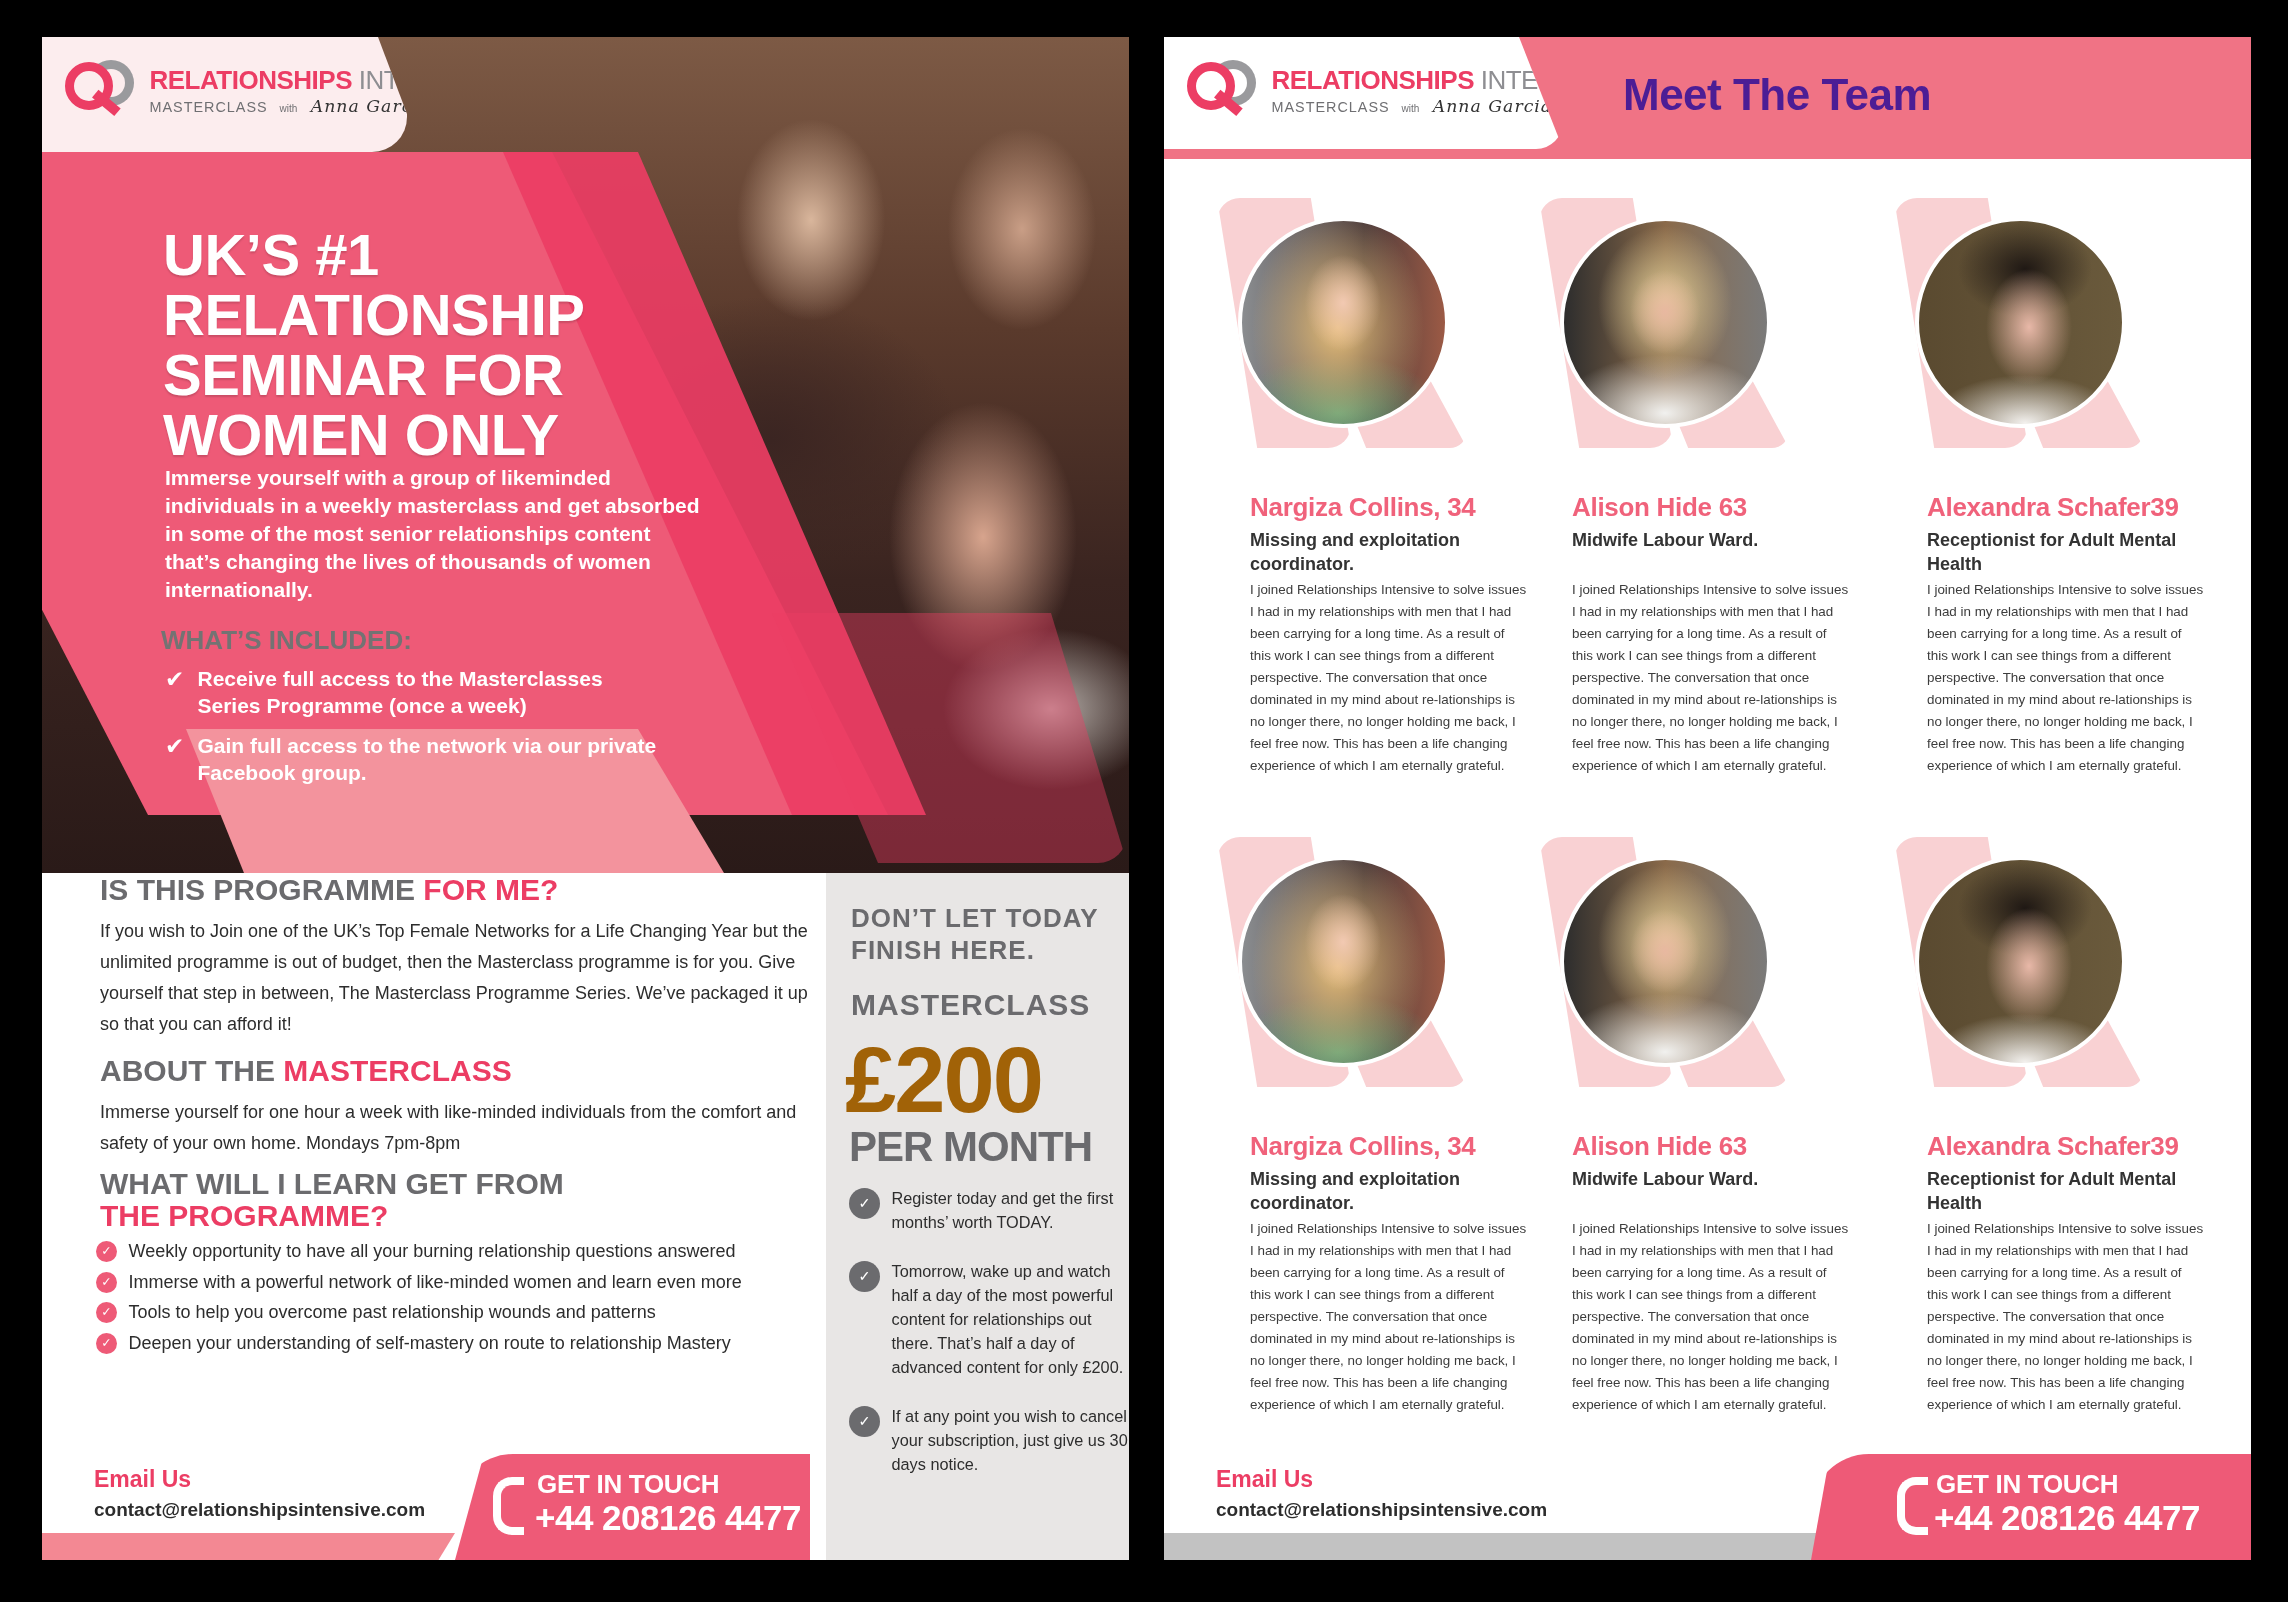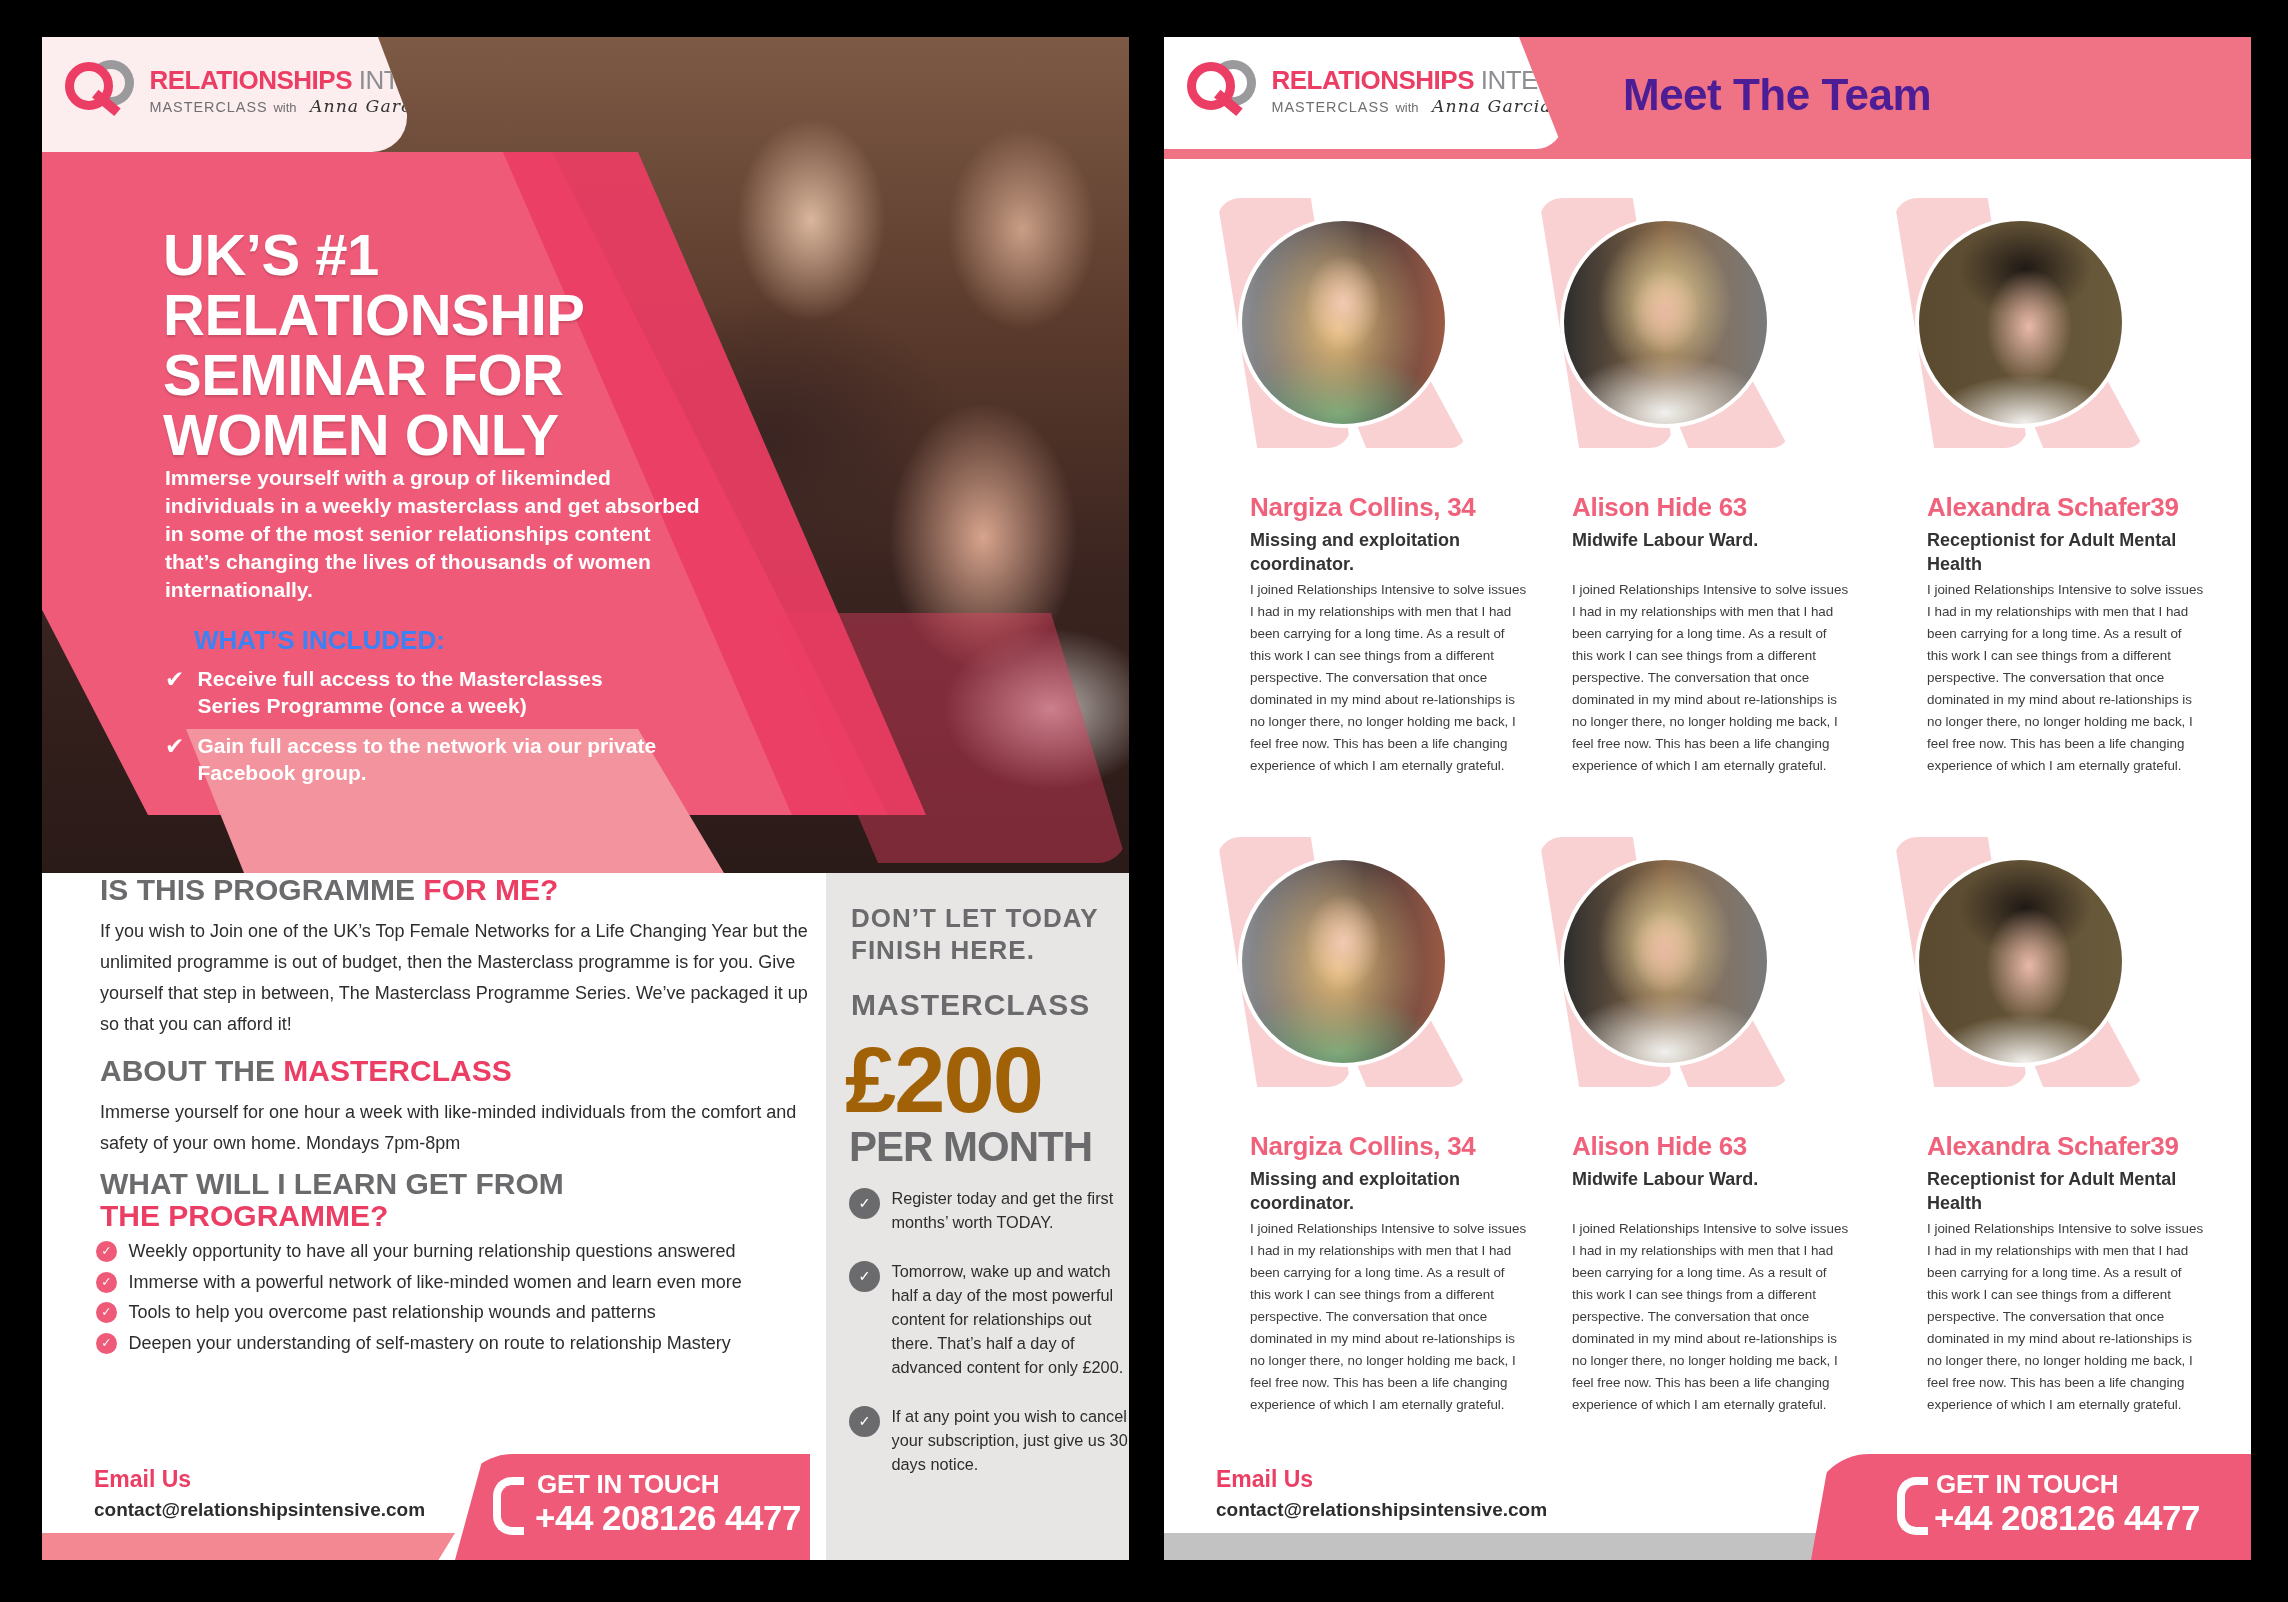--- a/index.html
+++ b/index.html
@@ -51,33 +51,33 @@
   .logo { position: absolute; display: flex; align-items: center; gap: 11.5px; }
   .logo-mark { width: 73px; height: 65px; position: relative; flex: 0 0 auto; }
   .logo-mark .ring-a { position: absolute; left: 0; top: 3.8px; width: 48px; height: 48px; border: 9.6px solid #ec3d64; border-radius: 50%; }
   .logo-mark .ring-b { position: absolute; left: 23px; top: 1.9px; width: 46px; height: 46px; border: 9.6px solid #9a9a9d; border-radius: 50%; border-left-color: transparent; }
   .logo-mark .tail { position: absolute; left: 27px; top: 40px; width: 29px; height: 9.6px; background: #ec3d64; transform: rotate(40deg); }
   .logo-text { display: flex; flex-direction: column; }
   .logo-title { font-family: "Liberation Sans Narrow", "Liberation Sans", sans-serif; font-weight: 700; font-size: 26px; letter-spacing: -0.5px; white-space: nowrap; }
   .logo-title .pink { color: #ec3d64; }
   .logo-title .grey { color: #8e8e92; font-weight: 400; }
   .logo-sub { display: flex; align-items: baseline; gap: 5.8px; color: #6f6f72; font-size: 14.4px; letter-spacing: 1px; }
-  .logo-sub .with { font-size: 13px; letter-spacing: 0; }
+  .logo-sub .with { font-size: 10px; letter-spacing: 0; margin-left: 6px; }
   .logo-sig { font-family: "DejaVu Serif", serif; font-style: italic; font-size: 17.3px; color: #333; margin-left: 7.7px; }
 
   .hero-title {
     position: absolute; left: 121px; top: 188px; width: 538px;
     color: #fff; font-weight: 900; font-size: 58px; line-height: 60px; letter-spacing: -0.5px;
     text-shadow: 0 1.9px 1.9px rgba(0,0,0,.15);
   }
   .hero-desc {
     position: absolute; left: 123px; top: 427px; width: 538px;
     color: #fff; font-weight: 700; font-size: 21px; line-height: 28px;
   }
-  .included-title { position: absolute; left: 119px; top: 588px; color: #3b82f6; font-weight: 900; font-size: 26px; margin-left: 33px; }
+  .included-title { position: absolute; left: 119px; top: 588px; color: #737373; font-weight: 900; font-size: 26px; }
   .included-list { position: absolute; left: 123px; top: 628px; width: 500px; list-style: none; }
   .included-list li { display: flex; gap: 11.5px; color: #fff; font-weight: 700; font-size: 21px; line-height: 27px; margin-bottom: 13.4px; }
   .check-white { flex: 0 0 21px; font-size: 23px; line-height: 29px; color: #fff; }
 
   .sec-head { position: absolute; font-weight: 900; font-size: 30px; line-height: 32px; color: #6b6b6e; }
   .sec-head .pink { color: #ec3d64; }
   .body-text { position: absolute; color: #2d2d2d; font-size: 18px; }
   #for-me-head { left: 58px; top: 837px; }
   #for-me-text { left: 58px; top: 879px; width: 721px; line-height: 31px; }
   #about-head { left: 58px; top: 1018px; }

